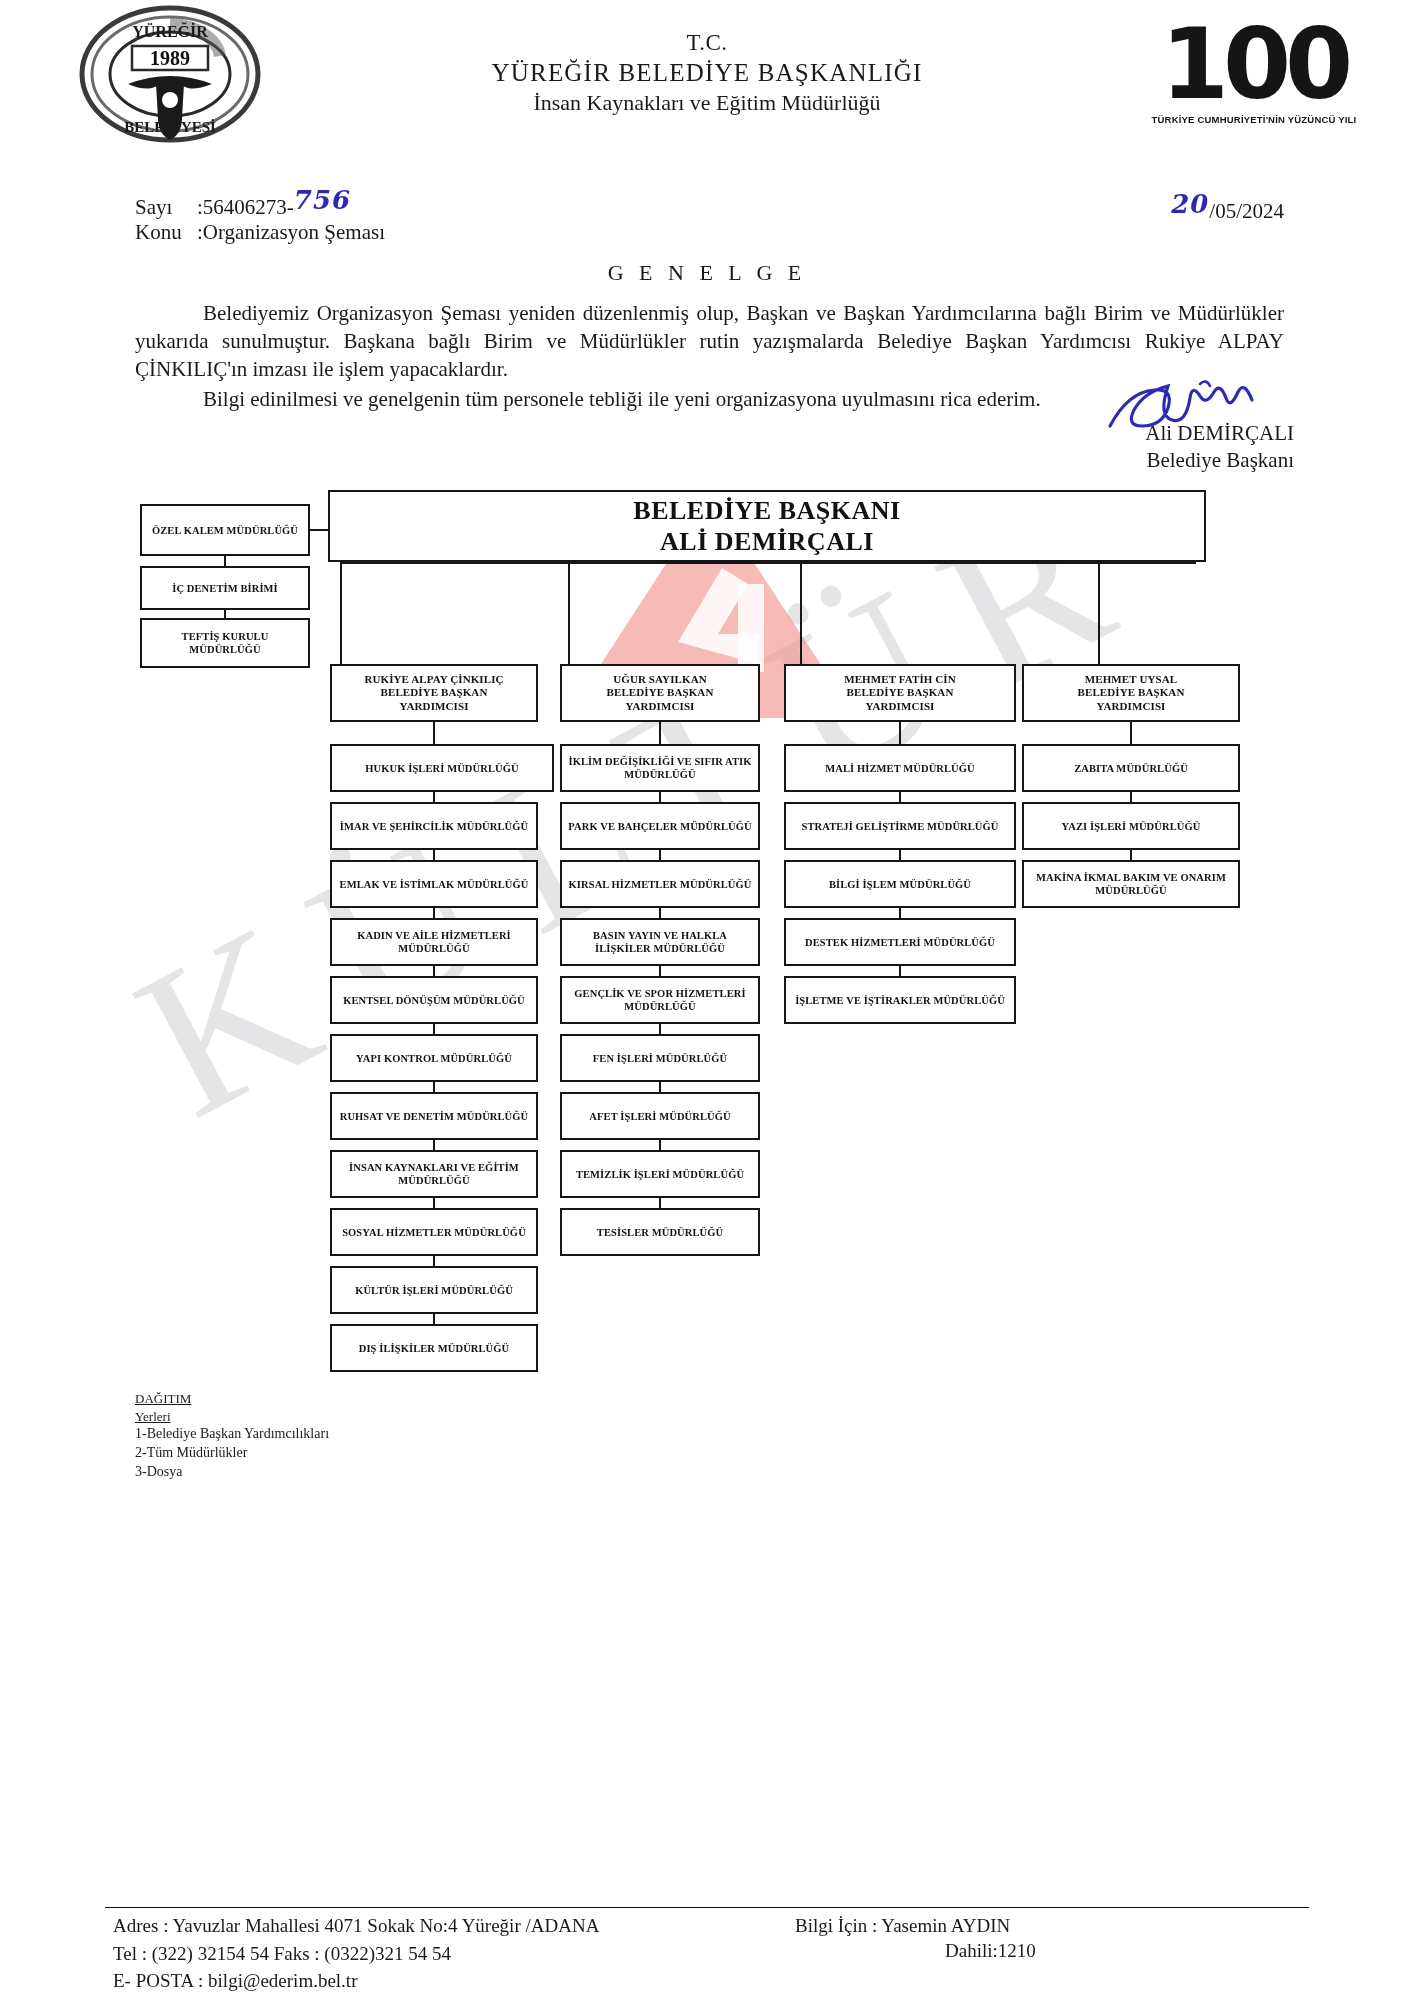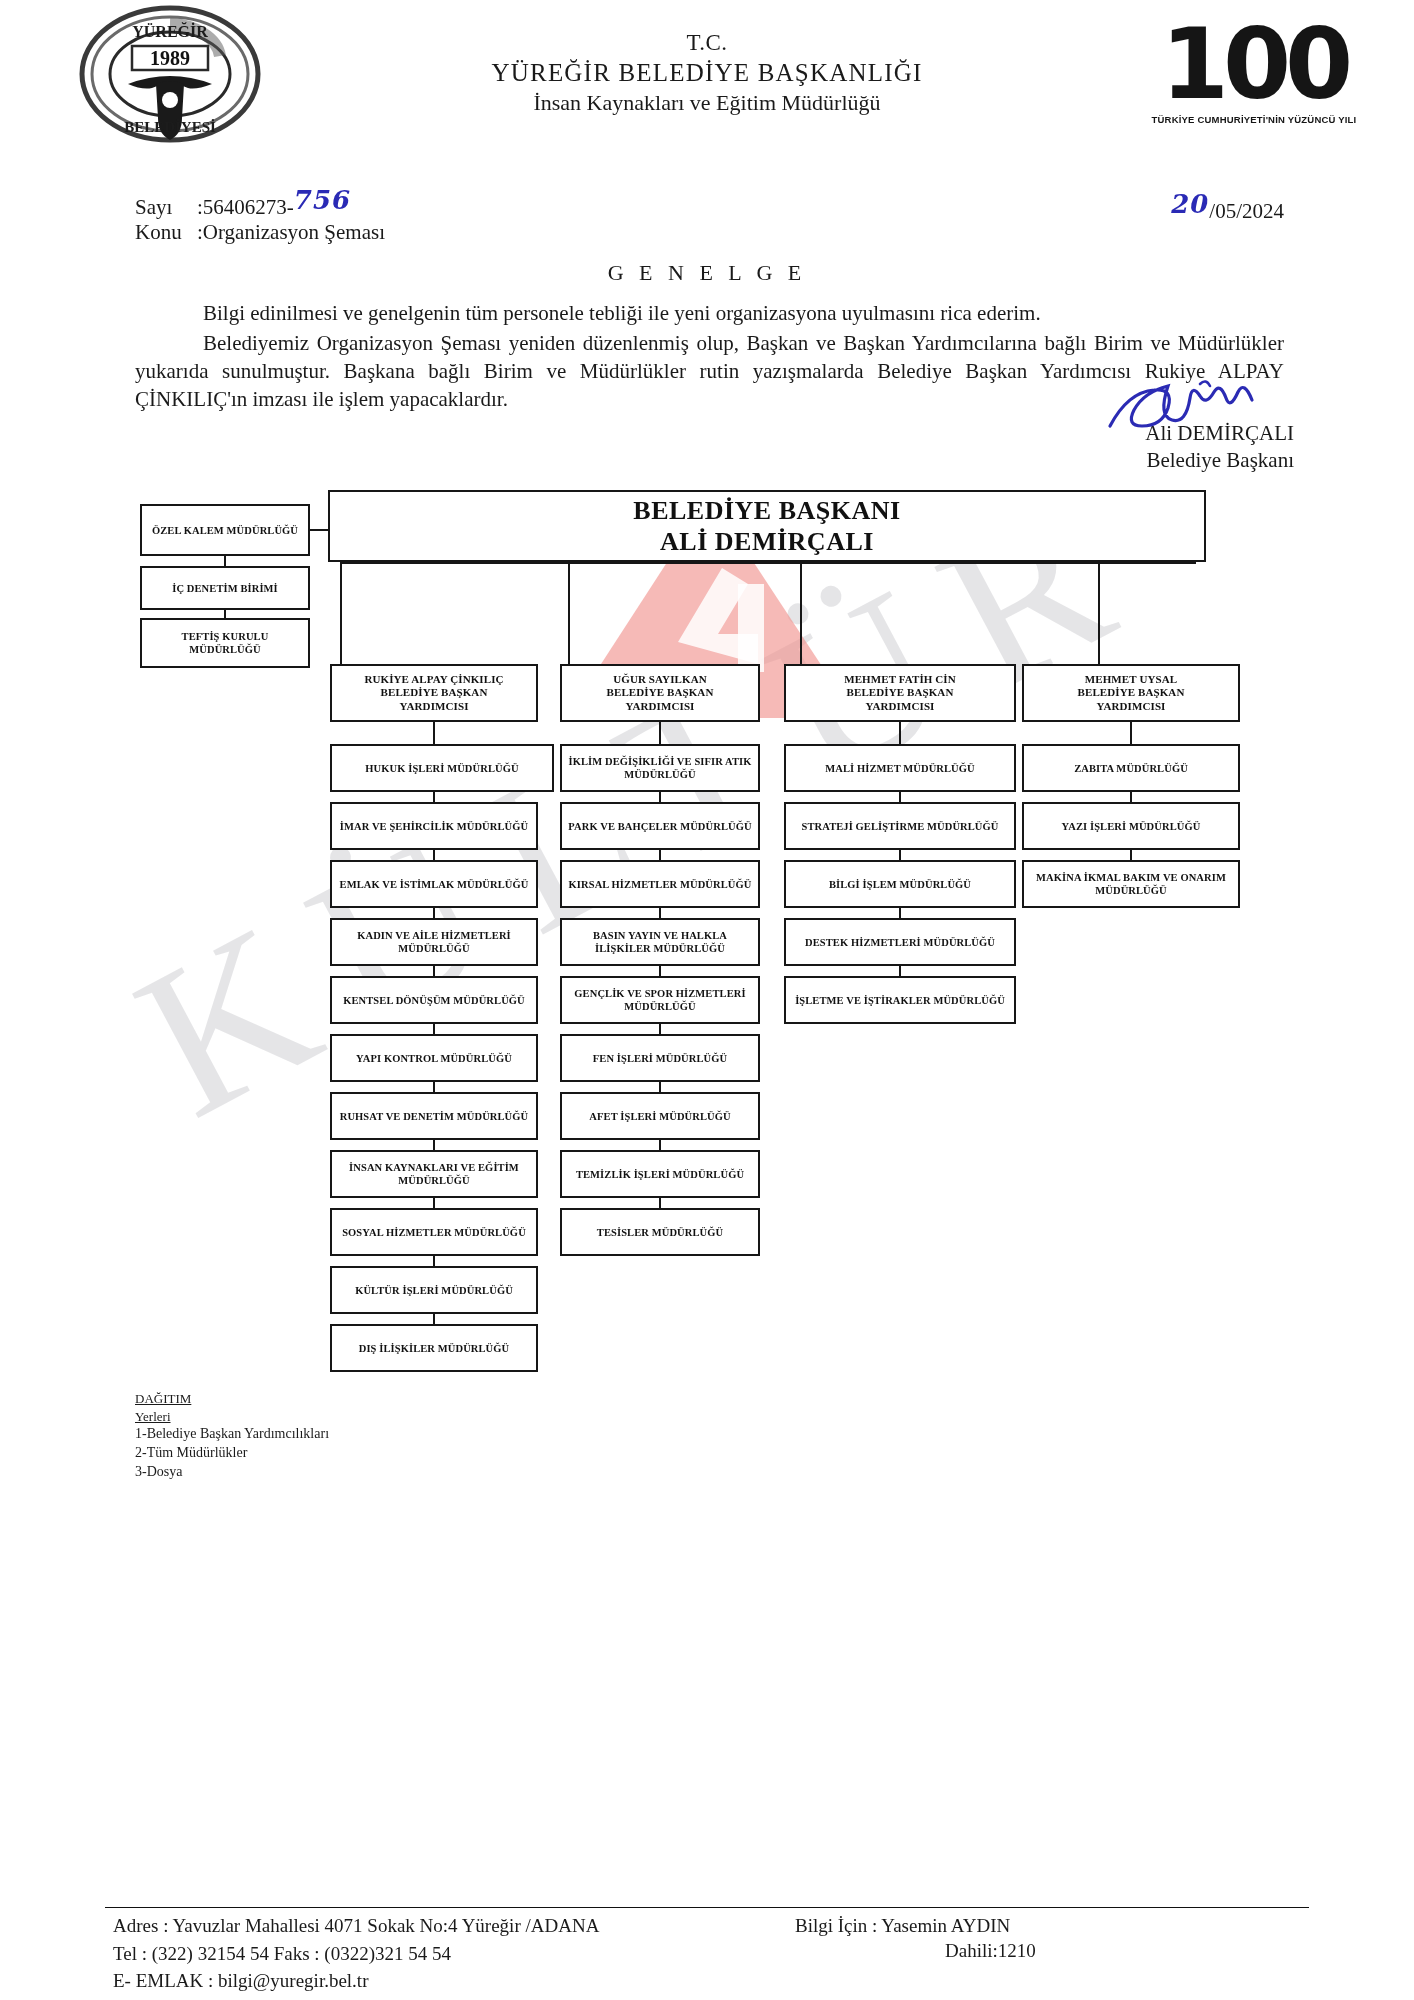--- a/index.html
+++ b/index.html
@@ -193,22 +193,22 @@
   <div class="date">
     <span class="hand">20</span><span>/05/2024</span>
   </div>
 </div>
 
 <div class="genelge">
   <div class="t">G E N E L G E</div>
 </div>
 
 <div class="bodytext">
+  <p>Belediyemiz Organizasyon Şeması yeniden düzenlenmiş olup,  Başkan ve Başkan Yardımcılarına bağlı Birim ve Müdürlükler yukarıda sunulmuştur. Başkana bağlı Birim ve Müdürlükler rutin yazışmalarda Belediye Başkan Yardımcısı Rukiye ALPAY ÇİNKILIÇ'ın  imzası ile işlem yapacaklardır.</p>
   <p>Bilgi edinilmesi ve genelgenin tüm personele tebliği ile yeni organizasyona uyulmasını rica ederim.</p>
-  <p>Belediyemiz Organizasyon Şeması yeniden düzenlenmiş olup,  Başkan ve Başkan Yardımcılarına bağlı Birim ve Müdürlükler yukarıda sunulmuştur. Başkana bağlı Birim ve Müdürlükler rutin yazışmalarda Belediye Başkan Yardımcısı Rukiye ALPAY ÇİNKILIÇ'ın  imzası ile işlem yapacaklardır.</p>
 </div>
 
 <div class="sig">
   <svg class="scribble" viewBox="0 0 190 66">
     <path d="M6 50 q18 -34 44 -36 q20 -2 14 18 q-6 18 -26 18 q-16 0 -8 -16 q10 -18 34 -24
              q-10 30 4 34 q14 4 18 -22 q2 -14 10 -2 q6 10 14 -4 q6 -10 12 6 q4 12 12 -6
              q6 -12 14 8" fill="none" stroke="#2b2bb4" stroke-width="3.2" stroke-linecap="round"></path>
     <path d="M96 8 q6 -6 10 2" fill="none" stroke="#2b2bb4" stroke-width="2.6" stroke-linecap="round"></path>
   </svg>
   <div>Ali DEMİRÇALI</div>
@@ -341,18 +341,18 @@
   <div class="li">2-Tüm Müdürlükler</div>
   <div class="li">3-Dosya</div>
 </div>
 
 <div class="footer">
   <div class="rule"></div>
   <div class="ftxt">
     <div class="c1">
       <div>Adres : Yavuzlar Mahallesi 4071 Sokak No:4    Yüreğir /ADANA</div>
       <div>Tel      : (322) 32154 54 Faks : (0322)321 54 54</div>
-      <div>E- EMLAK : bilgi@yuregir.bel.tr</div>
+      <div>E- POSTA : bilgi@ederim.bel.tr</div>
     </div>
     <div class="c2">Bilgi İçin : Yasemin AYDIN</div>
     <div class="c3">Dahili:1210</div>
   </div>
 </div>
 
 </body></html>

